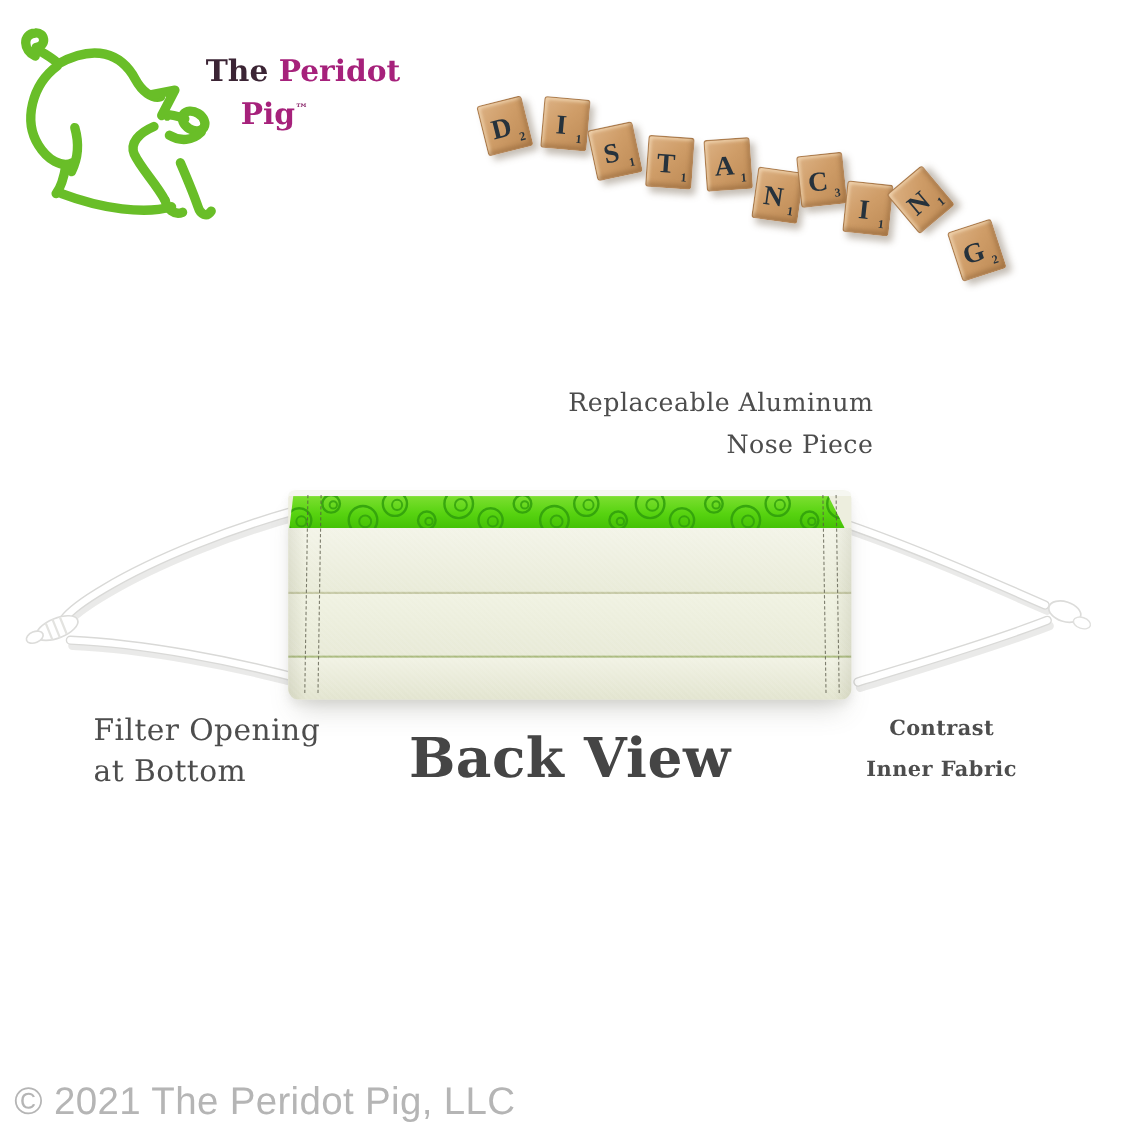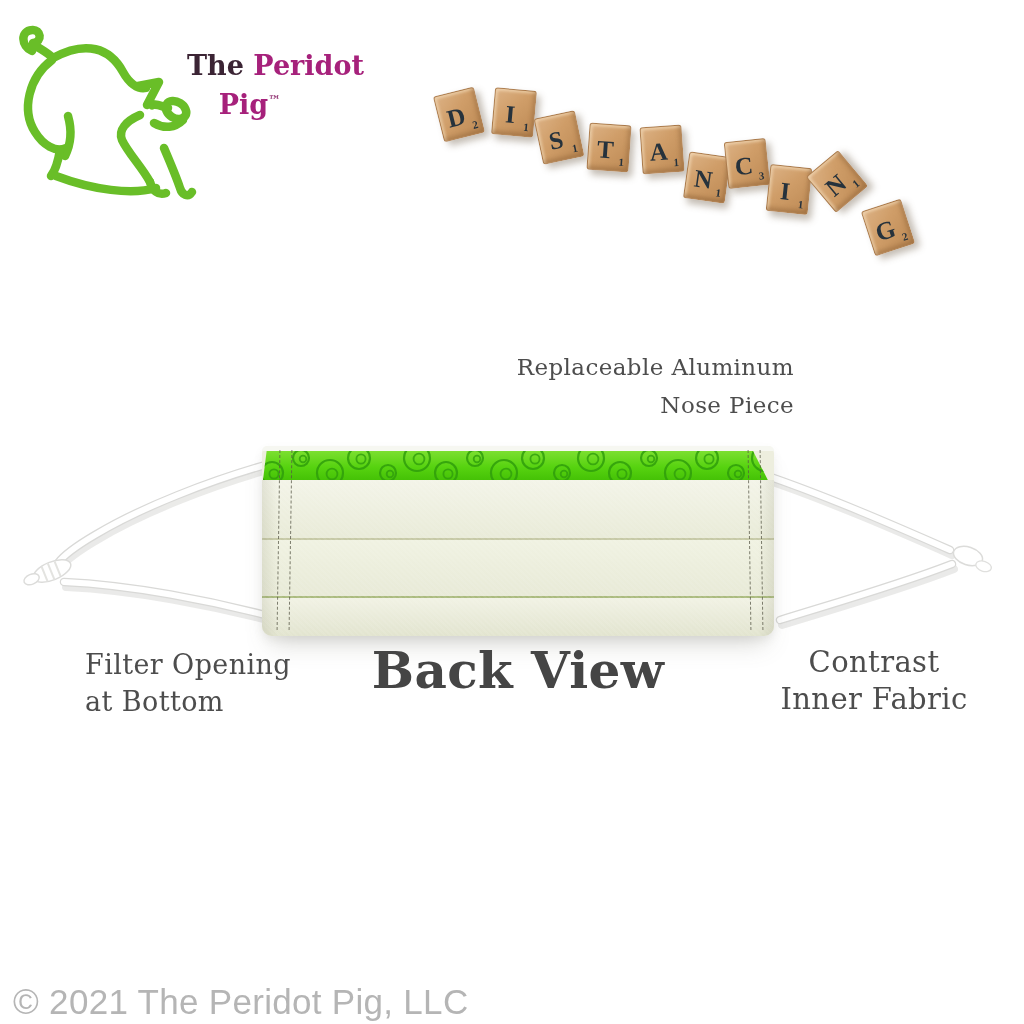--- a/index.html
+++ b/index.html
@@ -23,23 +23,23 @@
                    inset 2px 2px 3px rgba(255,236,206,.55);
         border:1px solid rgba(140,96,56,.45);}
   .tile .tl{position:absolute;left:0;right:7px;top:4px;bottom:0;display:flex;align-items:center;justify-content:center;
         font-family:"Liberation Serif", serif;font-weight:bold;font-size:25px;color:#26323c;}
   .tile .tv{position:absolute;right:4px;bottom:3px;font-family:"Liberation Serif", serif;
         font-weight:bold;font-size:11px;color:#26323c;}
 
   
   .lbl{color:#4d4d4d;letter-spacing:.4px;}
   #nose-label{left:242px;top:348px;width:552px;text-align:right;font-size:23px;line-height:38px;}
-  #back-view-label{left:242px;top:641px;width:552px;text-align:center;font-size:50px;font-weight:bold;color:#454545;}
+  #back-view-label{left:242px;top:659px;width:552px;text-align:center;font-size:50px;font-weight:bold;color:#454545;}
   #filter-label{left:85px;top:646px;font-size:27px;line-height:37px;text-align:left;}
-  #contrast-label{left:764px;top:644px;width:220px;text-align:center;font-size:29px;line-height:37px;}
+  #contrast-label{left:746px;top:644px;width:220px;text-align:center;font-size:19px;line-height:37px;font-weight:bold;}
 
   
   #cord-svg{left:0;top:430px;width:1024px;height:250px;}
   #mask{left:262px;top:446px;width:512px;height:190px;border-radius:7px 7px 10px 10px;
         background:#edeede;
         box-shadow:0 16px 24px -9px rgba(95,95,80,.25), 0 4px 8px rgba(120,120,105,.10);}
   #mask-topedge{left:0;top:0;width:100%;height:5px;background:#f6f7f1;border-radius:7px 7px 0 0;}
   #mask-strip{left:0;top:5px;width:100%;height:29px;overflow:hidden;
         background:linear-gradient(180deg,#7cdf30 0%,#57d310 55%,#45c206 100%);
         clip-path:polygon(0.9% 0,95.9% 0,98.8% 100%,0.2% 100%);}

